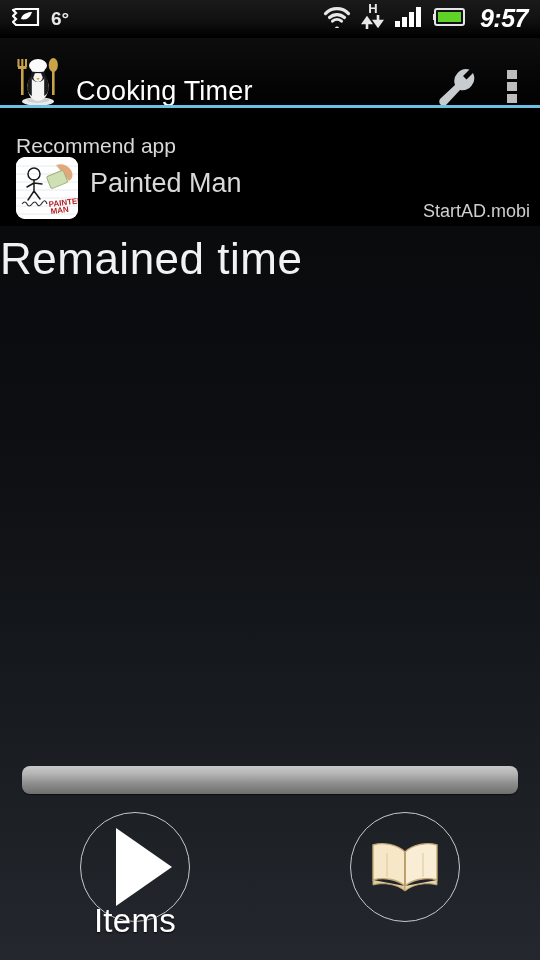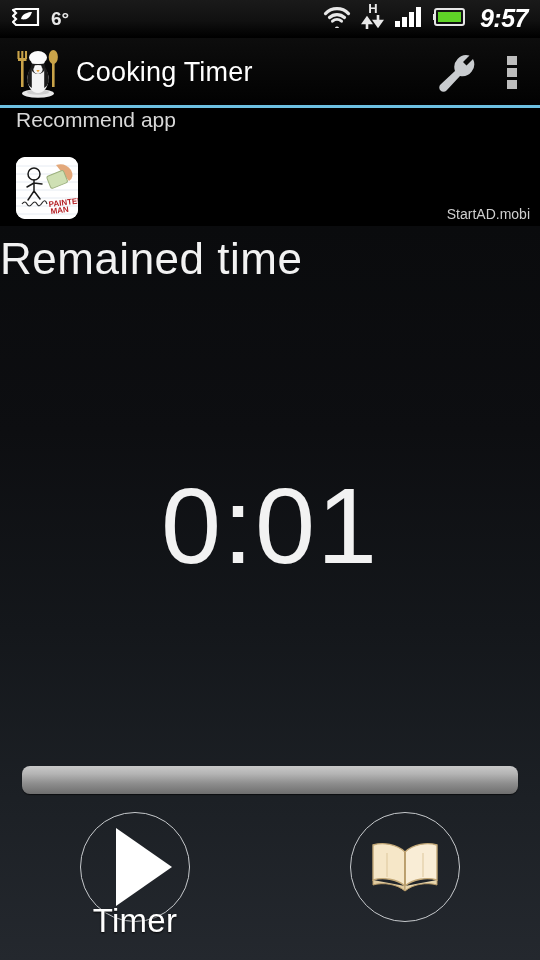--- a/index.html
+++ b/index.html
@@ -40,21 +40,21 @@
     color:#e9e9e9; font-size:13px; font-weight:bold;
     line-height:10px; display:block; text-align:center;
   }
   .hspa-col { display:flex; flex-direction:column; align-items:center; }
 
   
   #action-bar {
     position:absolute; left:0; top:38px;
     width:540px; height:69px;
     background:linear-gradient(to bottom,#0d0d0d 0%, #070707 50%, #010101 100%);
-    display:flex; align-items:center;
+    display:flex; align-items:flex-end;
     padding:0 14px 0 14px;
   }
   #app-icon { width:48px; height:52px; flex:0 0 auto; }
   #app-title {
     color:#ffffff; font-size:27px; font-weight:normal;
     margin-left:14px; letter-spacing:0.2px;
     white-space:nowrap;
   }
   .ab-actions { margin-left:auto; display:flex; align-items:center; gap:28px; padding-right:8px;}
   .ab-btn { display:flex; align-items:center; justify-content:center; cursor:pointer; }
@@ -65,37 +65,37 @@
   }
 
   
   #ad-banner {
     position:absolute; left:0; top:108px;
     width:540px; height:118px;
     background:#000;
     overflow:hidden;
   }
   #ad-title {
-    position:absolute; left:16px; top:0;
+    position:absolute; left:16px; top:26px;
     color:#d8d8d8; font-size:21px;
   }
   #ad-icon {
     position:absolute; left:16px; top:49px;
     width:62px; height:62px;
     border-radius:9px;
     overflow:hidden;
     background:#fff;
   }
   #ad-app-name {
     position:absolute; left:90px; top:60px;
     color:#d9d9d9; font-size:27px;
   }
   #ad-attrib {
     position:absolute; right:10px; bottom:4px;
-    color:#cfcfcf; font-size:14px;
+    color:#cfcfcf; font-size:18px;
   }
 
   
   #main {
     position:absolute; left:0; top:226px;
     width:540px; height:734px;
     background:linear-gradient(to bottom,
         #0a0b0d 0%,
         #0d0e11 28%,
         #14171b 55%,
@@ -300,39 +300,39 @@
         <path d="M6 47 q3 -4 5 0 t5 0 t5 0 t5 -1 t5 1" fill="none" stroke="#2b2b2b" stroke-width="1.2"></path>
 
         <path d="M40 8 q9 -3 15 5 q4 7 -2 11 l-9 -11 Z" fill="#e3a87a"></path>
         <rect x="32" y="16" width="18" height="13" rx="2" fill="#cfe0b4" stroke="#9db07e" stroke-width="1" transform="rotate(-22 41 22)"></rect>
 
         <text x="33" y="50" font-family="Liberation Sans, sans-serif" font-size="8" font-weight="bold" fill="#b41f24" transform="rotate(-7 33 50)">PAINTED</text>
         <text x="35" y="57" font-family="Liberation Sans, sans-serif" font-size="8" font-weight="bold" fill="#b41f24" transform="rotate(-7 35 57)">MAN</text>
       </svg>
     </div>
 
+    <div id="ad-app-name">Painted Man</div>
     <div id="ad-attrib">StartAD.mobi</div>
   </div>
 
   <div id="main">
 
     <div id="remained-label">Remained time</div>
-    <div id="timer-value">0:01</div>
 
     <div id="progress-bar">
       <div id="progress-fill" style="width: 0%; background: rgb(142, 142, 142);"></div>
     </div>
 
     <div id="buttons">
 
       <div class="ctrl">
         <div class="ctrl-circle">
           <span class="play-tri"></span>
         </div>
-        <span class="ctrl-label">Timer</span>
+        <span class="ctrl-label">Items</span>
       </div>
 
       <div class="ctrl">
         <div class="ctrl-circle">
           <span>
             <svg width="76" height="58" viewBox="0 0 76 58">
               <path d="M38 16 C30 8 16 6 6 9 L6 44 C16 41 30 43 38 50 Z" fill="#f6e7c8" stroke="#c3a877" stroke-width="1.4"></path>
               <path d="M38 16 C46 8 60 6 70 9 L70 44 C60 41 46 43 38 50 Z" fill="#f9edd6" stroke="#c3a877" stroke-width="1.4"></path>
               <path d="M38 16 L38 50" stroke="#b79a68" stroke-width="1.6"></path>
               <path d="M6 44 L6 49 C16 46 30 48 38 55 L38 50" fill="#e0cba0" stroke="#b79a68" stroke-width="1"></path>

